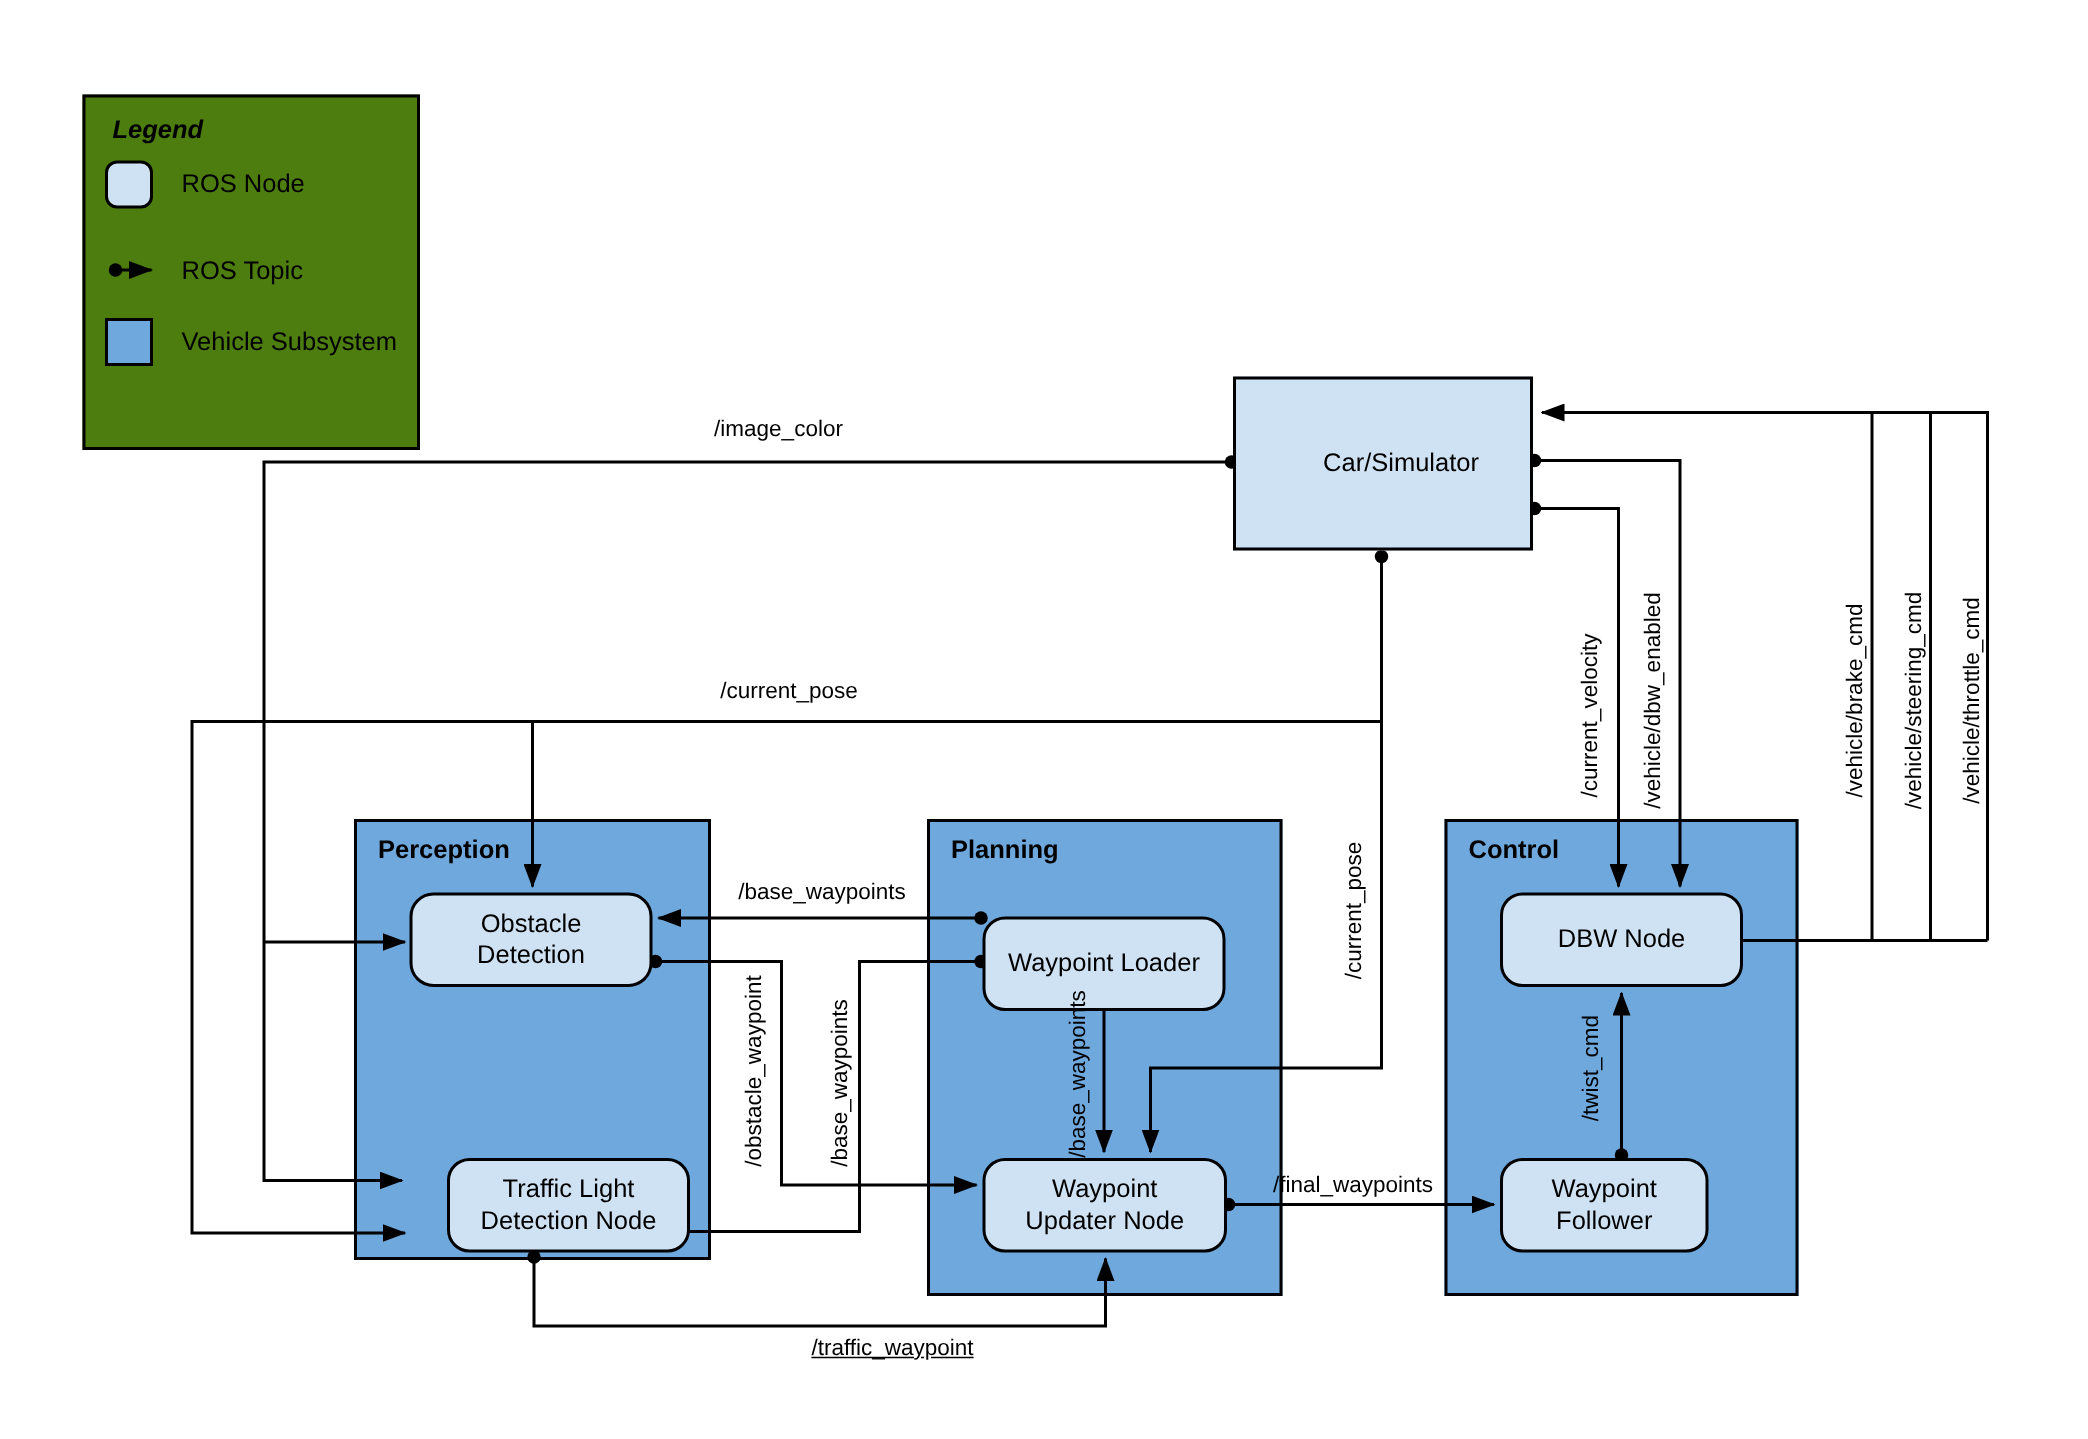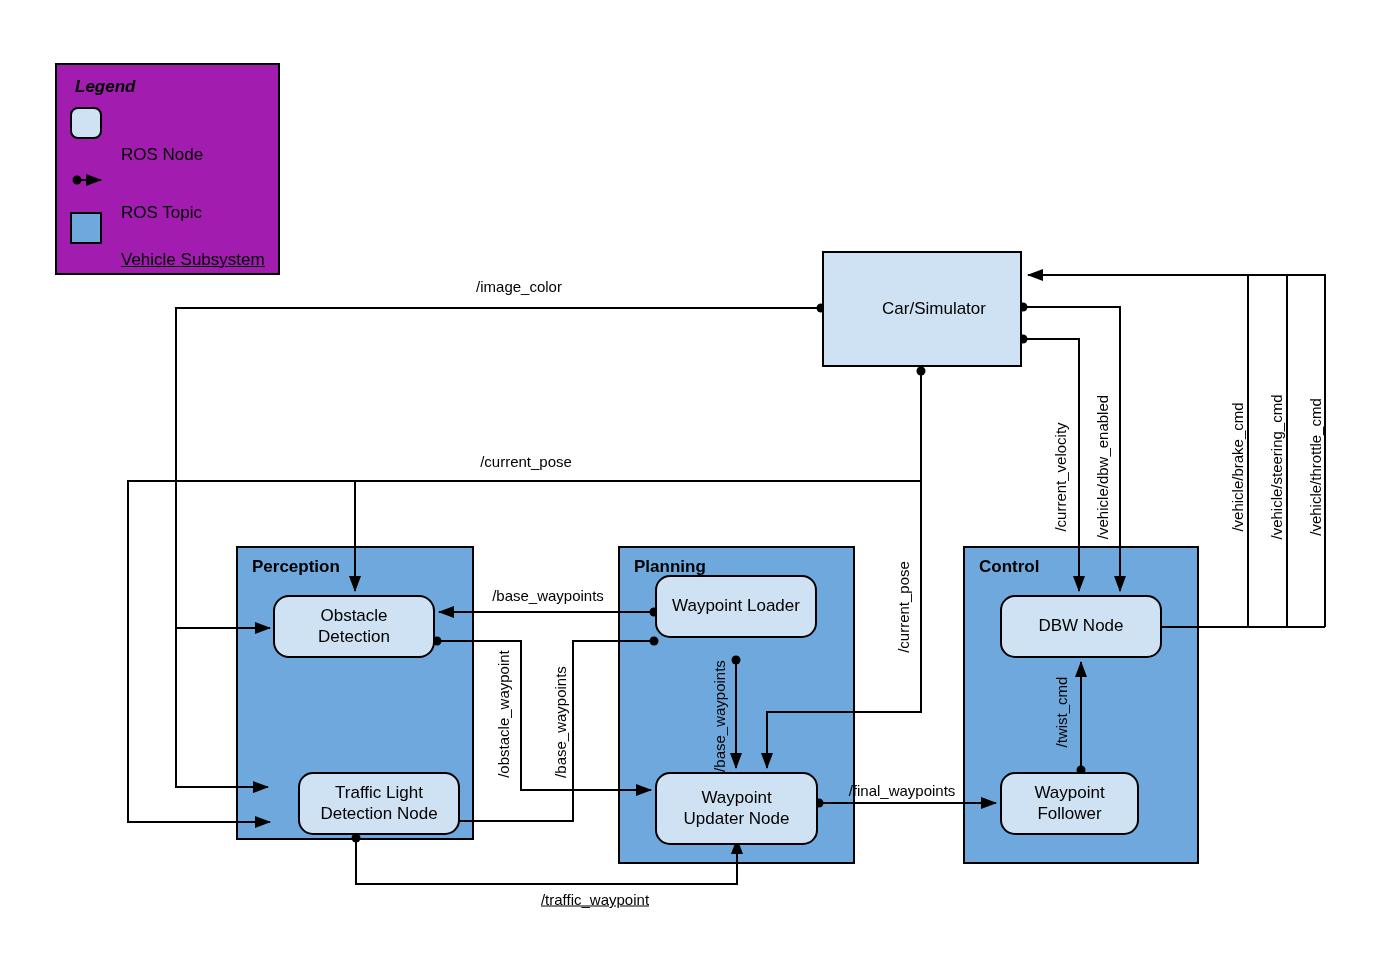--- a/index.html
+++ b/index.html
@@ -9,27 +9,27 @@
   .subsystem-title{position:absolute;left:14px;top:9px;font-size:17px;font-weight:bold;white-space:nowrap;}
   svg.wires{position:absolute;left:0;top:0;z-index:2;pointer-events:none;}
   .node{position:absolute;background:#cfe2f3;border:2px solid #000;border-radius:15px;box-sizing:border-box;
         display:flex;align-items:center;justify-content:center;text-align:center;
         font-size:17px;line-height:1.22;z-index:3;}
   .node.square{border-radius:0;padding-left:24px;}
   .node span{display:inline-block;max-width:132px;}
   .node.wide span{max-width:180px;}
   .topic{position:absolute;font-size:15px;white-space:nowrap;transform:translate(-50%,-50%);z-index:4;}
   .topic.vertical{transform:translate(-50%,-50%) rotate(-90deg);}
-  .legend{position:absolute;left:55px;top:63px;width:225px;height:212px;border:2px solid #000;
-          box-sizing:border-box;background:#a21caf;z-index:5;}
+  .legend{position:absolute;left:55px;top:63px;width:225px;height:237px;border:2px solid #000;
+          box-sizing:border-box;background:#4d7c0f;z-index:5;}
   .legend-title{position:absolute;left:18px;top:12px;font-size:17px;font-weight:bold;font-style:italic;}
   .swatch{position:absolute;width:32px;height:32px;border:2px solid #000;box-sizing:border-box;}
   .swatch.node-swatch{left:13px;top:42px;background:#cfe2f3;border-radius:8px;}
   .swatch.subsystem-swatch{left:13px;top:147px;background:#6fa8dc;}
-  .legend-label{position:absolute;left:64px;font-size:17px;white-space:nowrap;margin-top:32px;}
+  .legend-label{position:absolute;left:64px;font-size:17px;white-space:nowrap;}
   .legend-arrow{position:absolute;left:14px;top:107px;}
 </style>
 </head>
 <body>
 
 <div class="canvas">
 
   <div class="subsystem" style="left:236px;top:546px;width:238px;height:294px;">
     <div class="subsystem-title">Perception</div>
   </div>
@@ -117,24 +117,24 @@
 
   <div class="node square wide" style="left:822px;top:251px;width:200px;height:116px;">
     <span>Car/Simulator</span>
   </div>
   <div class="node" style="left:273px;top:595px;width:162px;height:63px;border-radius:16px;">
     <span>Obstacle Detection</span>
   </div>
   <div class="node" style="left:273px;top:772px;width:162px;height:63px;margin-left:25px;">
     <span>Traffic Light Detection Node</span>
   </div>
-  <div class="node" style="left:655px;top:575px;width:162px;height:63px;">
+  <div class="node" style="left:655px;top:611px;width:162px;height:63px;">
     <span>Waypoint Loader</span>
   </div>
-  <div class="node" style="left:655px;top:772px;width:163px;height:73px;">
+  <div class="node" style="left:655px;top:772px;width:163px;height:63px;">
     <span>Waypoint Updater Node</span>
   </div>
   <div class="node" style="left:1000px;top:595px;width:162px;height:63px;justify-content:center;">
     <span>DBW Node</span>
   </div>
   <div class="node" style="left:1000px;top:772px;width:139px;height:63px;">
     <span>Waypoint Follower</span>
   </div>
 
   <div class="topic" style="left:519px;top:286px;text-align:right;">/image_color</div>
@@ -164,16 +164,16 @@
         <marker id="ah2" viewBox="0 0 16 12" refX="15" refY="6" markerWidth="16" markerHeight="12" markerUnits="userSpaceOnUse" orient="auto">
           <path d="M0,0 L16,6 L0,12 Z" fill="#000"></path>
         </marker>
       </defs>
       <path d="M 6 8 L 30 8" stroke="#000" stroke-width="2" marker-end="url(#ah2)"></path>
       <circle cx="6" cy="8" r="4.5" fill="#000"></circle>
     </svg>
     <div class="legend-label" style="top:106px;">ROS Topic</div>
 
     <div class="swatch subsystem-swatch"></div>
-    <div class="legend-label" style="top:153px;text-decoration:underline;">Vehicle Subsystem</div>
+    <div class="legend-label" style="top:153px;">Vehicle Subsystem</div>
   </div>
 
 </div>
 
 </body></html>

